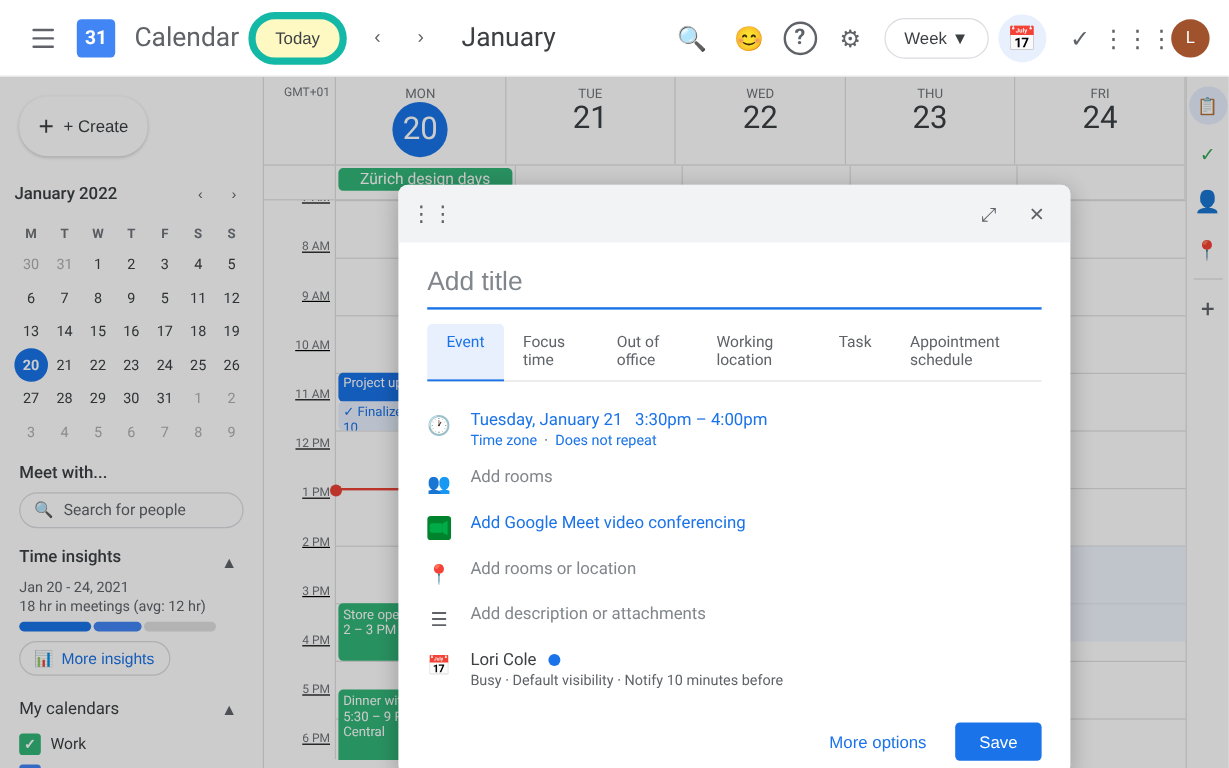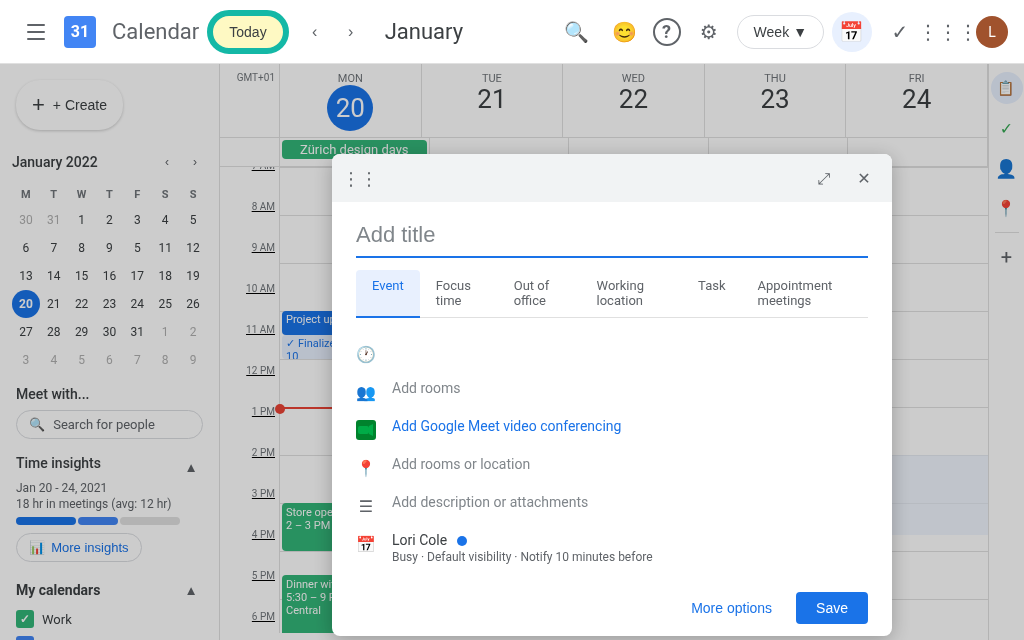--- a/index.html
+++ b/index.html
@@ -48,21 +48,21 @@
     .insights-header { display: flex; justify-content: space-between; margin-bottom: 2px; gap: 47px; }
     .insights-title { font-size: 14px; color: #3c4043; font-weight: 500; }
     .insights-date { font-size: 12px; color: #5f6368; margin-bottom: 2px; }
     .insights-hours { font-size: 12px; color: #5f6368; margin-bottom: 6px; }
     .insights-bar { display: flex; gap: 2px; margin-bottom: 8px; }
     .insights-bar-segment { height: 8px; border-radius: 4px; }
     .more-insights-btn { display: flex; align-items: center; gap: 6px; padding: 6px 12px; border-radius: 24px; border: 1px solid #dadce0; cursor: pointer; font-size: 13px; color: #1a73e8; background: #fff; }
 
     .calendars-section { padding: 8px 16px; }
     .calendars-header { display: flex; align-items: center; justify-content: space-between; margin-bottom: 4px; }
-    .calendars-title { font-size: 14px; color: #3c4043; font-weight: 700; }
+    .calendars-title { font-size: 14px; color: #3c4043; font-weight: 400; }
     .collapse-btn { width: 24px; height: 24px; display: flex; align-items: center; justify-content: center; cursor: pointer; border-radius: 50%; border: none; background: none; color: #5f6368; }
     .calendar-item { display: flex; align-items: center; gap: 8px; padding: 4px 0; cursor: pointer; }
     .cal-checkbox { width: 18px; height: 18px; border-radius: 3px; display: flex; align-items: center; justify-content: center; }
     .cal-label { font-size: 13px; color: #3c4043; }
 
     
     .calendar-area { flex: 1; overflow: hidden; position: relative; }
     .cal-header-row { display: flex; border-bottom: 1px solid #e0e0e0; }
     .gmt-col { width: 60px; min-width: 60px; font-size: 10px; color: #70757a; text-align: right; padding: 8px 4px 0 0; border-right: 1px solid #e0e0e0; }
     .day-col-header { flex: 1; text-align: center; padding: 8px 0 6px; border-right: 1px solid #e0e0e0; }
@@ -456,26 +456,36 @@
         <div class="dialog-top-icon">✕</div>
       </div>
       <div class="dialog-body">
         <input class="title-input" type="text" placeholder="Add title" style="">
         <div class="event-type-tabs">
           <div class="event-tab active">Event</div>
           <div class="event-tab">Focus time</div>
           <div class="event-tab">Out of office</div>
           <div class="event-tab">Working location</div>
           <div class="event-tab">Task</div>
-          <div class="event-tab">Appointment meetings</div>
+          <div class="event-tab">Appointment schedule</div>
         </div>
 
         
         <div class="dialog-row">
           <div class="dialog-row-icon">🕐</div>
+          <div class="dialog-row-content">
+            <span style="cursor:pointer; color:#1a73e8;">Tuesday, January 21</span>
+            &nbsp;
+            <span style="cursor:pointer; color:#1a73e8;">3:30pm – 4:00pm</span>
+            <div class="dialog-row-sub">
+              <span style="cursor:pointer; color:#1a73e8;">Time zone</span>
+              &nbsp;·&nbsp;
+              <span style="cursor:pointer; color:#1a73e8;">Does not repeat</span>
+            </div>
+          </div>
         </div>
 
         
         <div class="dialog-row">
           <div class="dialog-row-icon">👥</div>
           <div class="dialog-row-content">
             <span style="cursor:pointer; color:#80868b;">Add rooms</span>
           </div>
         </div>
 

